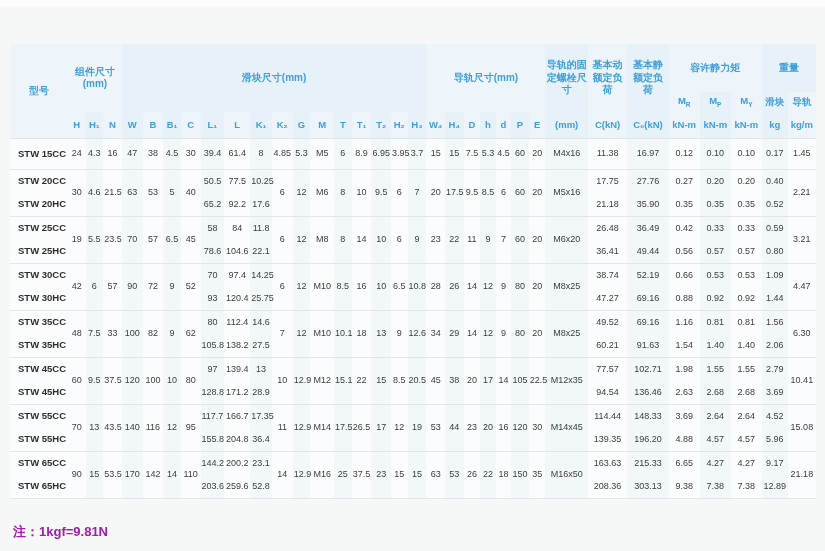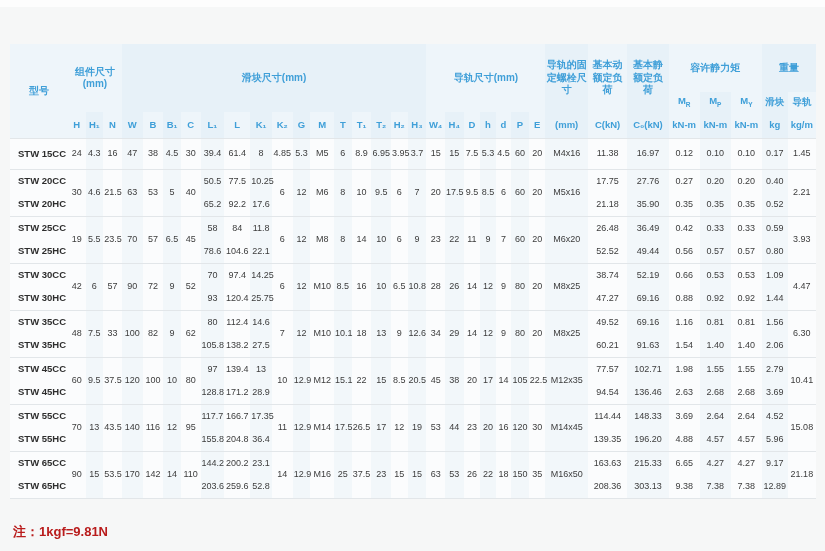--- a/index.html
+++ b/index.html
@@ -37,21 +37,21 @@
     height:23px;padding:0 1px;line-height:1.1;
   }
   tbody tr.single td{height:30px;}
   tbody tr.group-start td{border-top:1px solid #e2e6e9;}
   td.model-cell{
     text-align:left;padding-left:8px;font-size:9.5px;
     font-weight:bold;color:#2d2d2d;white-space:nowrap;
   }
   .note{
     position:absolute;left:13px;top:523px;
-    font-size:13px;font-weight:bold;color:#b91c1c;
+    font-size:13px;font-weight:bold;color:#a21caf;
     font-family:"Liberation Sans","DejaVu Sans",sans-serif;
   }
 </style>
 </head>
 <body>
 
 <div class="page">
   <div class="top-strip"></div>
   <div class="table-wrap">
     <table>
@@ -258,28 +258,28 @@
             <td rowspan="2">7</td>
             <td rowspan="2">60</td>
             <td rowspan="2">20</td>
             <td rowspan="2">M6x20</td>
             <td>26.48</td>
             <td>36.49</td>
             <td>0.42</td>
             <td>0.33</td>
             <td>0.33</td>
             <td>0.59</td>
-            <td rowspan="2">3.93</td>
+            <td rowspan="2">3.21</td>
           </tr>
           <tr>
             <td class="model-cell">STW 25HC</td>
             <td>78.6</td>
             <td>104.6</td>
             <td>22.1</td>
-            <td>52.52</td>
+            <td>36.41</td>
             <td>49.44</td>
             <td>0.56</td>
             <td>0.57</td>
             <td>0.57</td>
             <td>0.80</td>
           </tr>
           <tr class="group-start">
             <td class="model-cell">STW 30CC</td>
             <td rowspan="2">42</td>
             <td rowspan="2">6</td>

